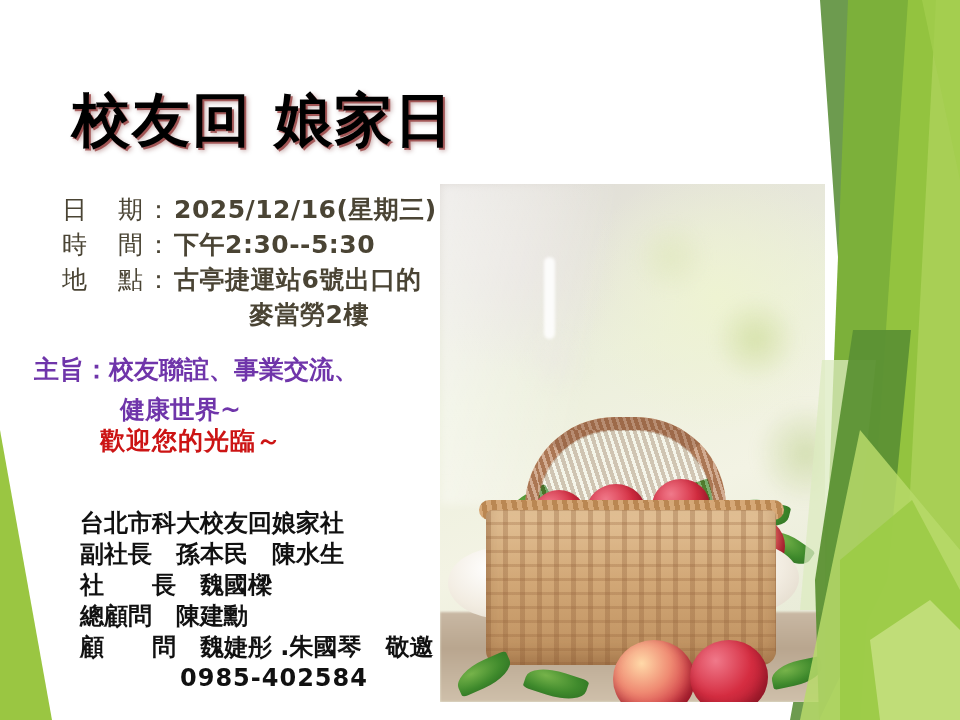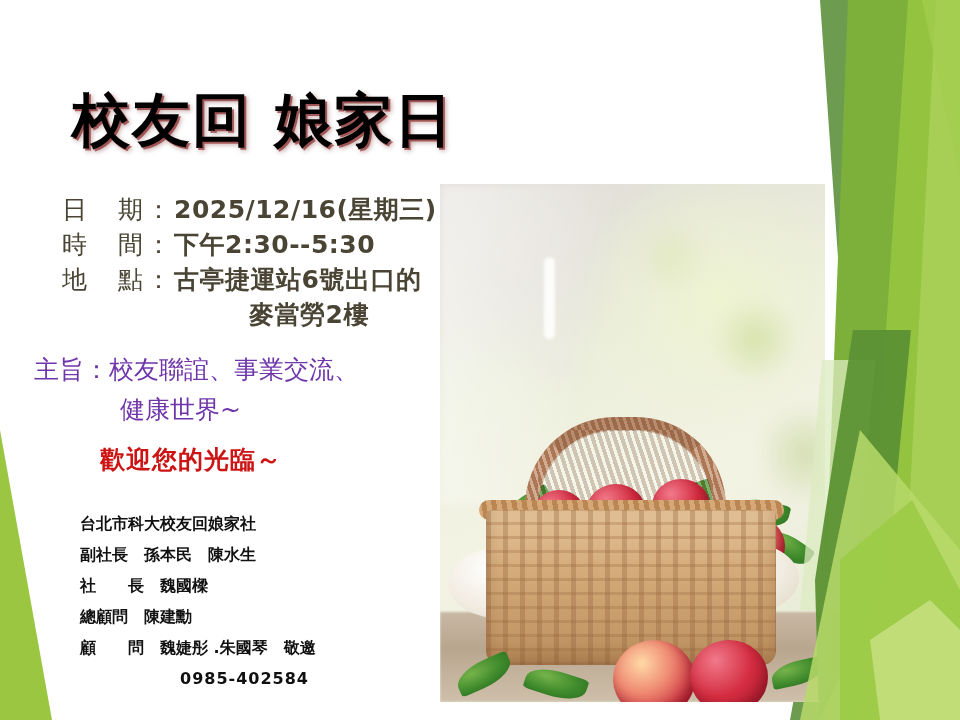--- a/index.html
+++ b/index.html
@@ -232,43 +232,43 @@
   .info-label { letter-spacing: 3px; margin-left: 28px; }
   .info-val-bold { font-weight: 700; letter-spacing: .5px; }
   .info-cont { display: block; padding-left: 215px; }
 
   #purpose {
     position: absolute;
     left: 34px; top: 350px;
     font-family: "DejaVu Sans", "Liberation Sans", sans-serif;
     color: #6f35aa;
     font-size: 25px;
-    font-weight: 400;
+    font-weight: 700;
     line-height: 40px;
     white-space: nowrap;
   }
   #purpose .line2 { display: block; padding-left: 86px; }
 
   #welcome {
     position: absolute;
-    left: 100px; top: 443px;
+    left: 100px; top: 424px;
     font-family: "DejaVu Sans", "Liberation Sans", sans-serif;
     color: #cc1414;
     font-size: 25px;
     font-weight: 700;
     letter-spacing: 1px;
     white-space: nowrap;
   }
 
   #signature {
     position: absolute;
     left: 80px; top: 508px;
     font-family: "DejaVu Sans", "Liberation Sans", sans-serif;
     color: #111111;
-    font-size: 16px;
+    font-size: 24px;
     font-weight: 700;
     line-height: 31px;
     white-space: nowrap;
   }
   .sig-line { display: block; }
   #sig-phone { display: block; padding-left: 100px; letter-spacing: 1px; }
 </style>
 </head>
 <body>
 

